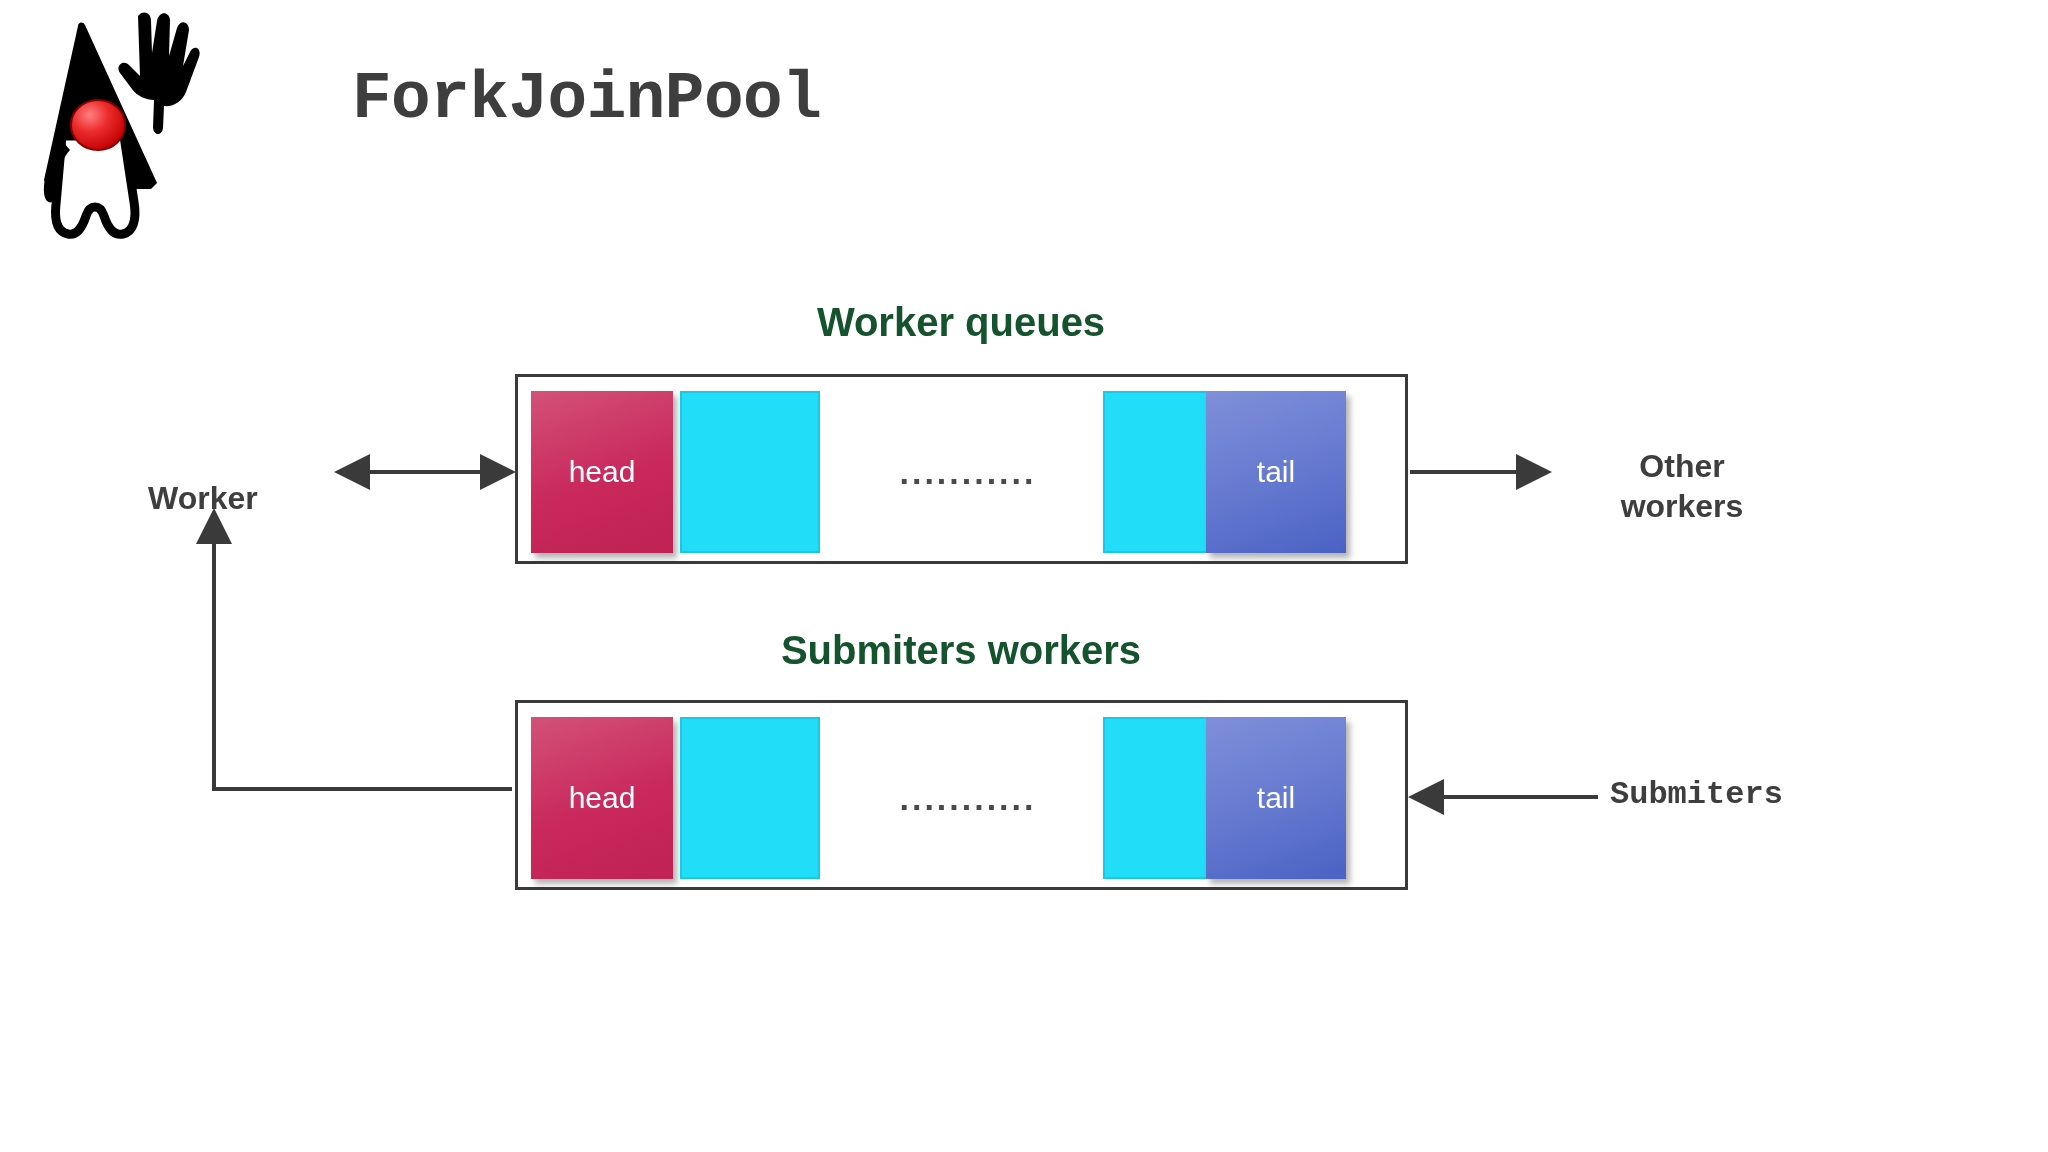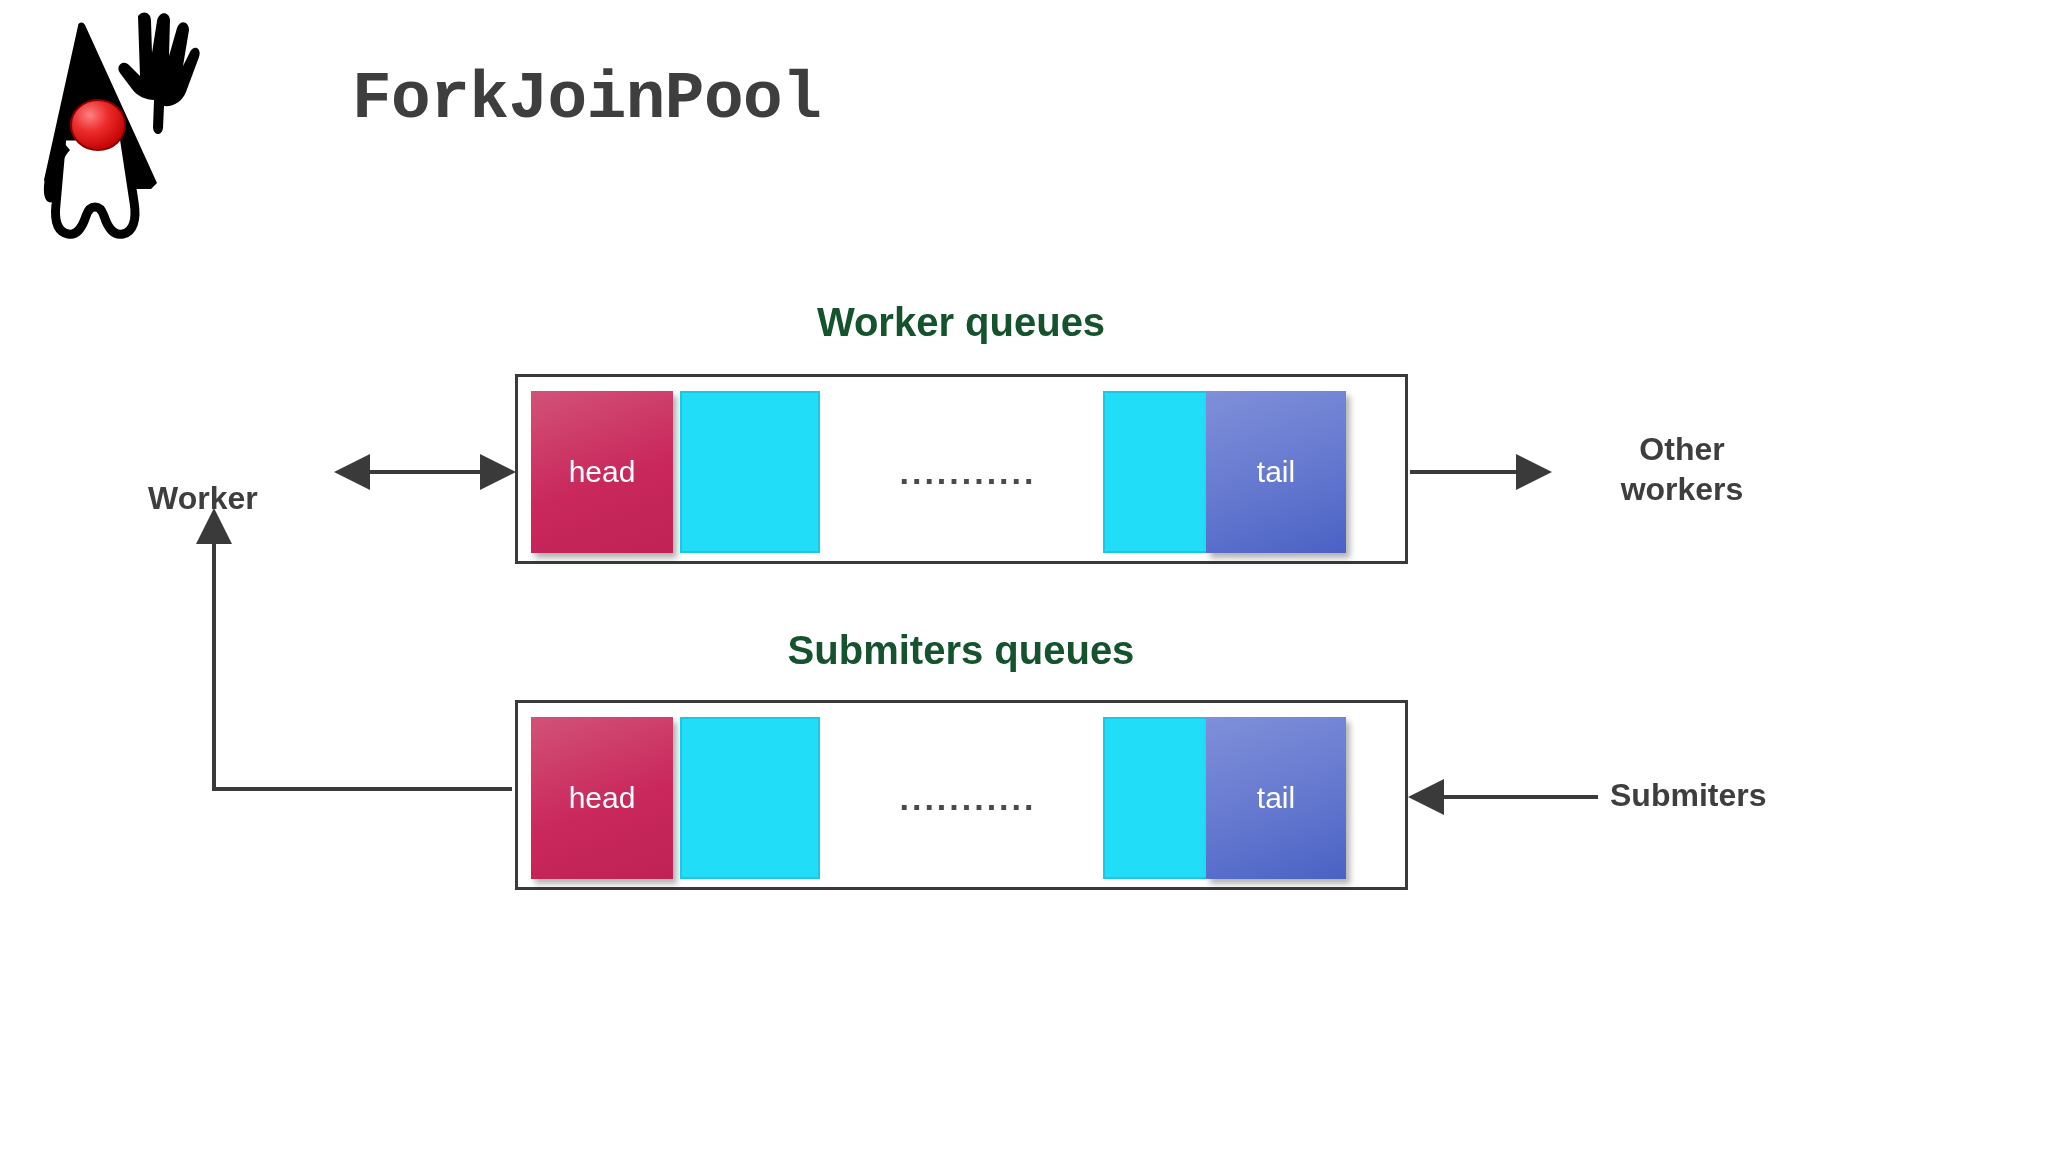--- a/index.html
+++ b/index.html
@@ -128,22 +128,22 @@
   
   .side-label {
     position: absolute;
     font-size: 32px;
     font-weight: bold;
     color: #3e3e3e;
     white-space: pre-line;
     line-height: 1.25;
   }
   #worker-label        { left: 148px; top: 445px; margin-top: 33px; }
-  #other-workers-label { left: 1592px; top: 429px; text-align: center; width: 180px; }
-  #submiters-label     { left: 1610px; top: 775px; }
+  #other-workers-label { left: 1592px; top: 446px; text-align: center; width: 180px; }
+  #submiters-label     { left: 1610px; top: 775px; font-family: Liberation Mono, monospace; }
 
   
   #arrow-layer {
     position: absolute;
     left: 0;
     top: 0;
     width: 2048px;
     height: 1152px;
     pointer-events: none;
   }
@@ -225,21 +225,21 @@
   </div>
   <div class="queue-ellipsis">...........</div>
   <div class="queue-cell cell-penultimate">
     <span></span>
   </div>
   <div class="queue-cell cell-tail">
     <span>tail</span>
   </div>
 </div>
 
-<div class="queue-heading" id="submiters-queues-heading">Submiters queues</div>
+<div class="queue-heading" id="submiters-queues-heading">Submiters workers</div>
 
 <div class="queue-box" id="submiters-queue-box">
   <div class="queue-cell cell-head">
     <span>head</span>
   </div>
   <div class="queue-cell cell-second">
     <span></span>
   </div>
   <div class="queue-ellipsis">...........</div>
   <div class="queue-cell cell-penultimate">

